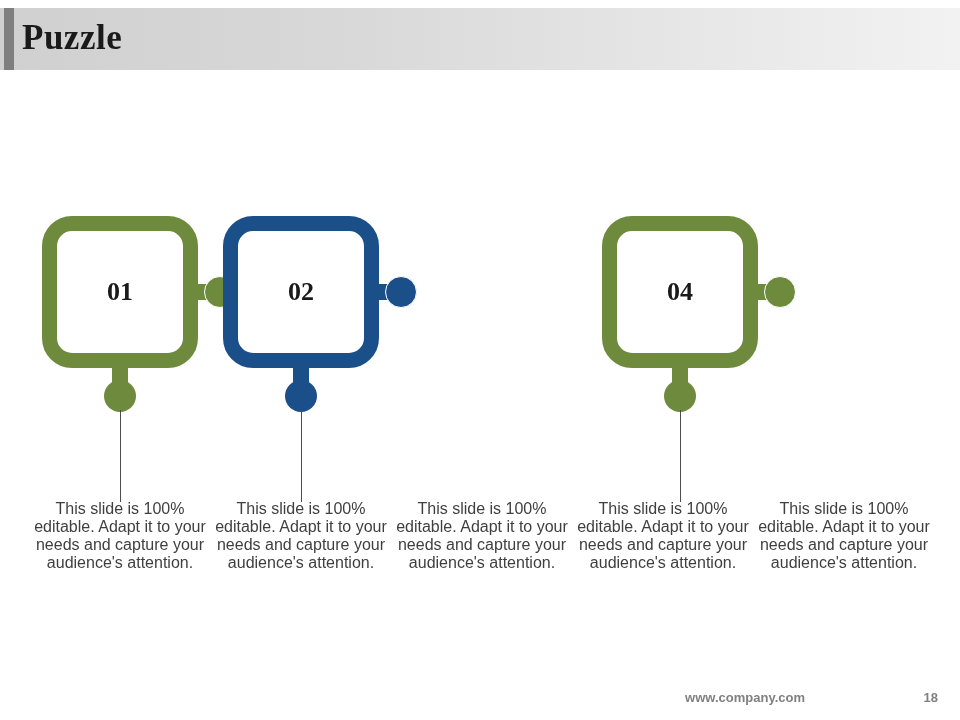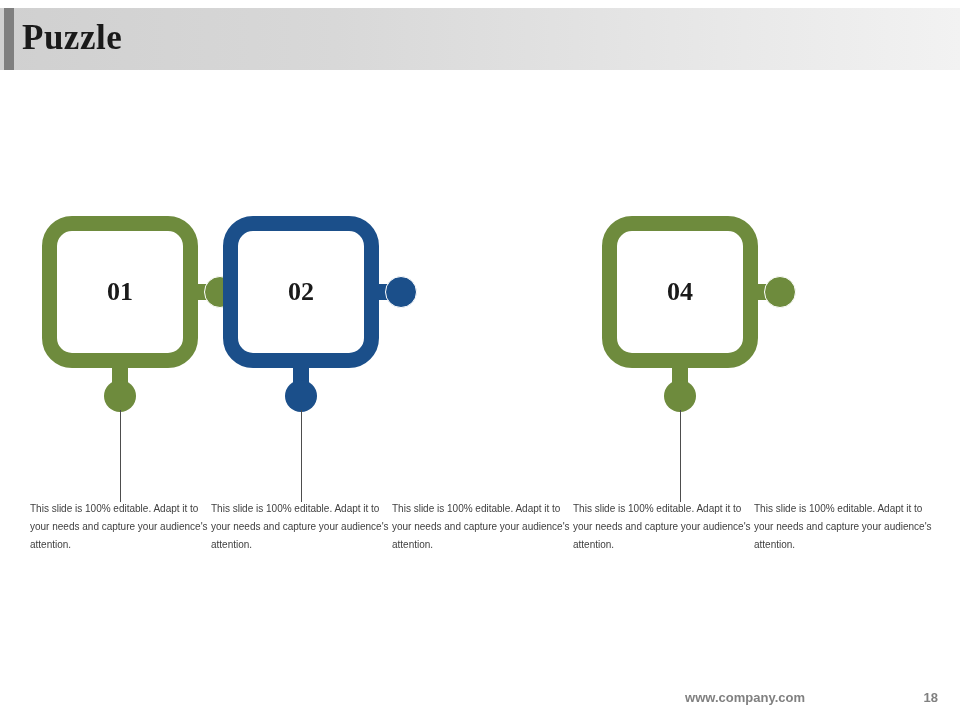--- a/index.html
+++ b/index.html
@@ -131,22 +131,22 @@
     width: 1px;
     height: 92px;
     background: #4d4d4d;
   }
 
   
   .caption {
     position: absolute;
     top: 500px;
     width: 180px;
-    text-align: left;
-    font-size: 10px;
+    text-align: center;
+    font-size: 16px;
     line-height: 18px;
     color: #3f3f3f;
     font-family: "Liberation Sans", sans-serif;
   }
 
   
   .footer-url {
     position: absolute;
     left: 0;
     top: 690px;

